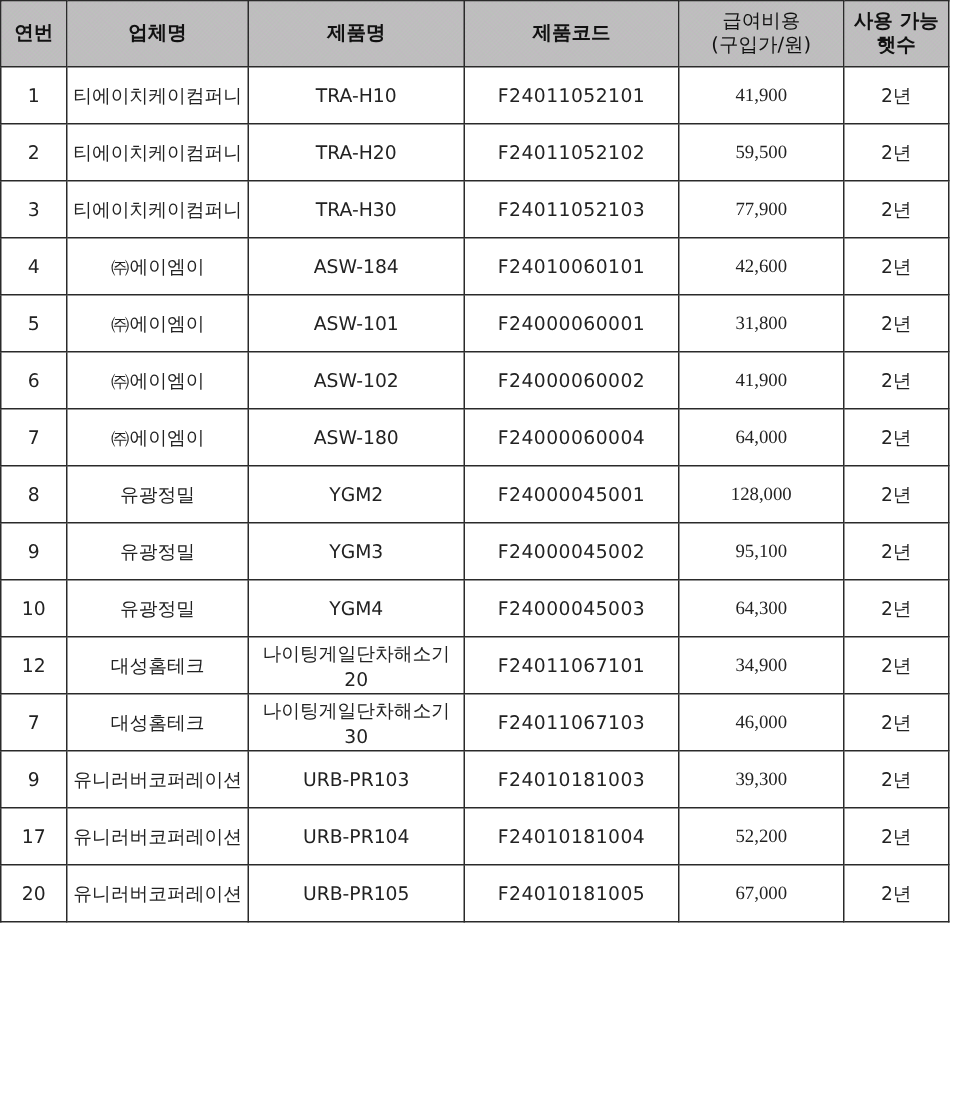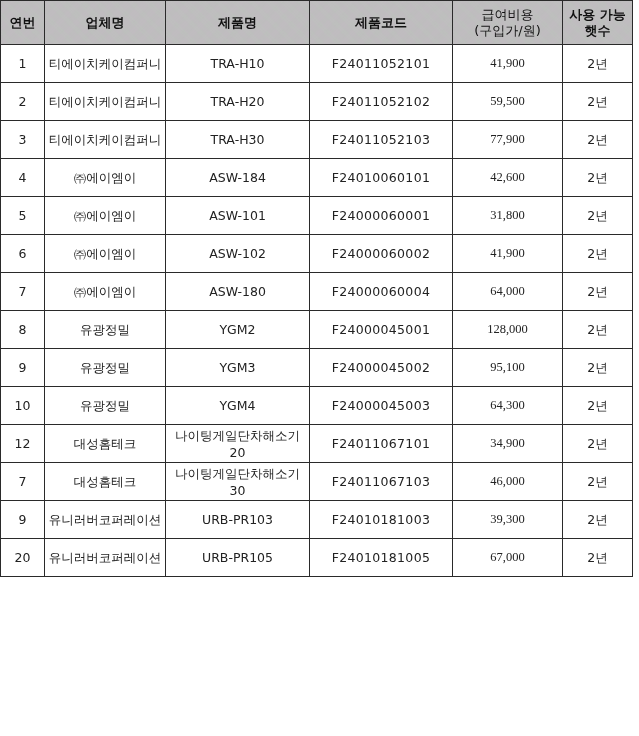--- a/index.html
+++ b/index.html
@@ -185,20 +185,28 @@
       </tr>
       <tr>
         <td class="num">9</td>
         <td class="company">유니러버코퍼레이션</td>
         <td class="product">URB-PR103</td>
         <td class="code">F24010181003</td>
         <td class="price">39,300</td>
         <td class="years">2년</td>
       </tr>
       <tr>
+        <td class="num">17</td>
+        <td class="company">유니러버코퍼레이션</td>
+        <td class="product">URB-PR104</td>
+        <td class="code">F24010181004</td>
+        <td class="price">52,200</td>
+        <td class="years">2년</td>
+      </tr>
+      <tr>
         <td class="num">20</td>
         <td class="company">유니러버코퍼레이션</td>
         <td class="product">URB-PR105</td>
         <td class="code">F24010181005</td>
         <td class="price">67,000</td>
         <td class="years">2년</td>
       </tr>
     </tbody>
 </table>
 

